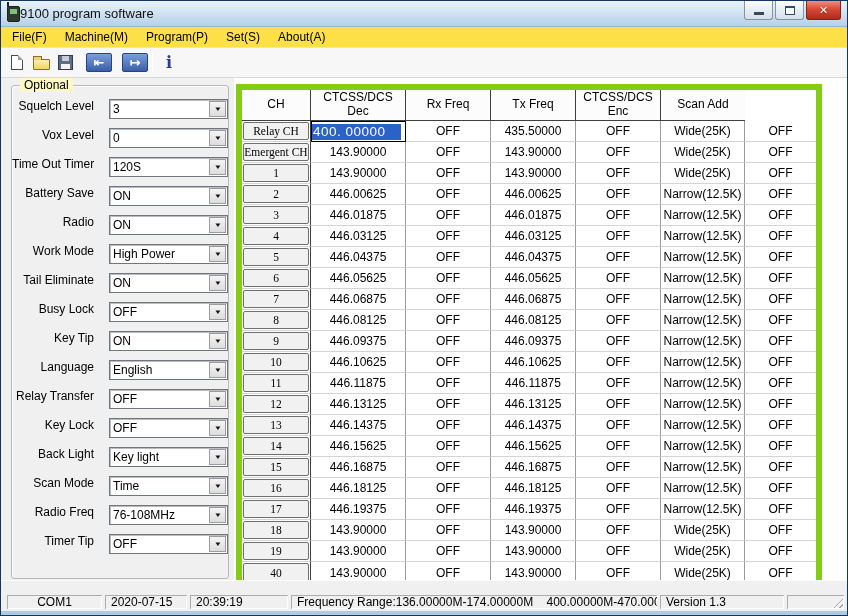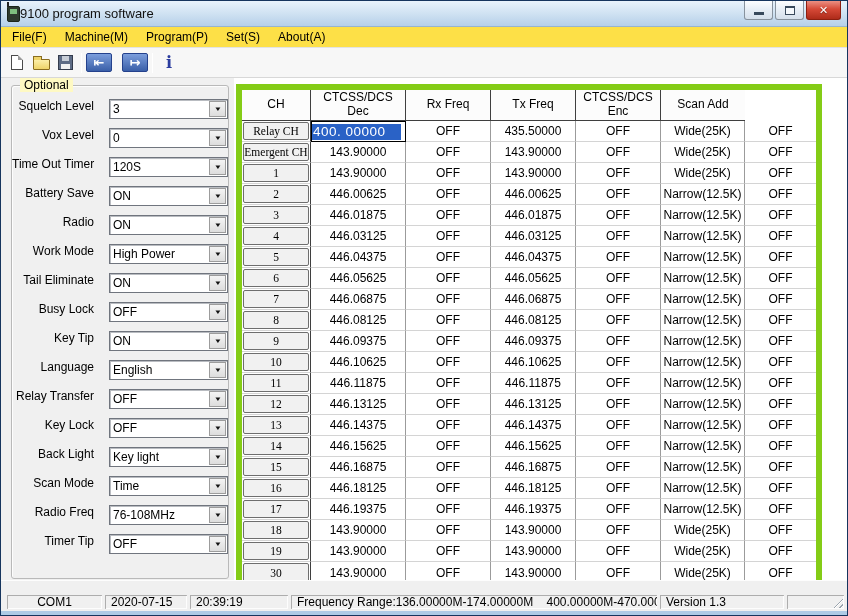--- a/index.html
+++ b/index.html
@@ -782,21 +782,21 @@
               <span class="cv">OFF</span>
             </div>
             <div class="cell">
               <span class="cv">Wide(25K)</span>
             </div>
             <div class="cell">
               <span class="cv">OFF</span>
             </div>
           </div><div class="grid-row">
             <div class="cell rowhdr">
-              <span class="rh-in">30</span>
+              <span class="rh-in">40</span>
             </div>
             <div class="cell">
               <span class="cv">143.90000</span>
             </div>
             <div class="cell">
               <span class="cv">OFF</span>
             </div>
             <div class="cell">
               <span class="cv">143.90000</span>
             </div>

